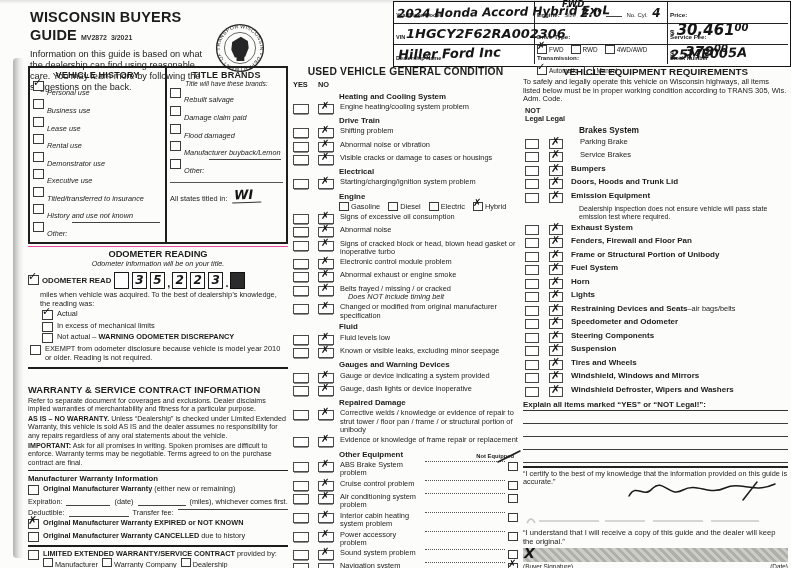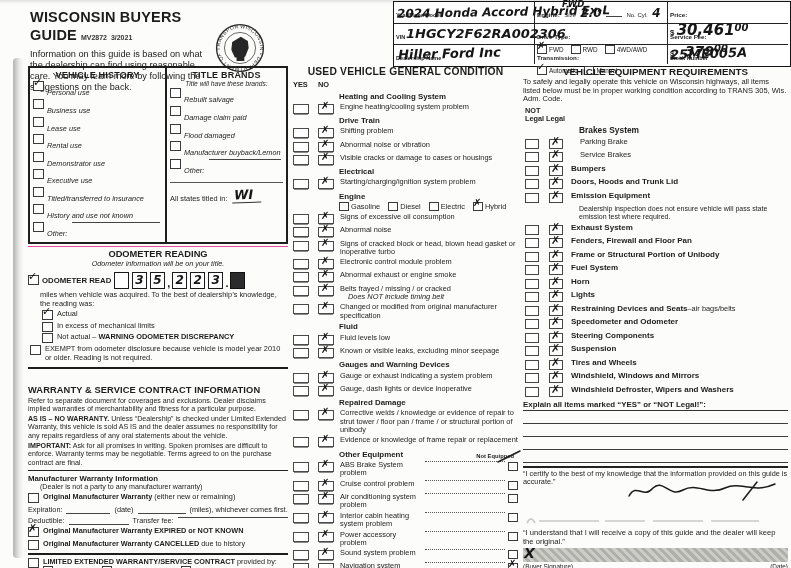--- a/index.html
+++ b/index.html
@@ -352,21 +352,20 @@
           <span>EXEMPT from odometer disclosure because vehicle is model year 2010 or older. Reading is not required.</span>
         </div>
     </div>
 
     <div class="warr">
       <div class="warr-title">WARRANTY &amp; SERVICE CONTRACT INFORMATION</div>
       <p class="wp">Refer to separate document for coverages and exclusions. Dealer disclaims implied warranties of merchantability and fitness for a particular purpose.</p>
       <p class="wp"><b>AS IS – NO WARRANTY.</b><span> Unless “Dealership” is checked under Limited Extended Warranty, this vehicle is sold AS IS and the dealer assumes no responsibility for any repairs regardless of any oral statements about the vehicle.</span></p>
       <p class="wp"><b>IMPORTANT:</b><span> Ask for all promises in writing. Spoken promises are difficult to enforce. Warranty terms may be negotiable. Terms agreed to on the purchase contract are final.</span></p>
       <div class="mw-title">Manufacturer Warranty Information</div>
-      <div class="mw-sub">(Dealer is not a party to any manufacturer warranty)</div>
       <div id="warr-rows">
           <div class="wrow">
             <span class="cb "></span>
             <span><b>Original Manufacturer Warranty</b> (either new or remaining)</span>
           </div>
           <div class="wrow">
             <span>Expiration:</span>
             <span class="wline" style="width:44px;"></span>
             <span>(date)</span>
             <span class="wline" style="width:48px;"></span>
@@ -546,21 +545,21 @@
             <span class="mk">✗</span>
           </span>
           <span class="cl">Known or visible leaks, excluding minor seepage</span>
         </div>
         <div class="ghead">Gauges and Warning Devices</div>
         <div class="crow">
           <span class="yn"></span>
           <span class="yn">
             <span class="mk">✗</span>
           </span>
-          <span class="cl">Gauge or exhaust indicating a system problem</span>
+          <span class="cl">Gauge or device indicating a system provided</span>
         </div>
         <div class="crow">
           <span class="yn"></span>
           <span class="yn">
             <span class="mk">✗</span>
           </span>
           <span class="cl">Gauge, dash lights or device inoperative</span>
         </div>
         <div class="ghead">Repaired Damage</div>
         <div class="crow">

